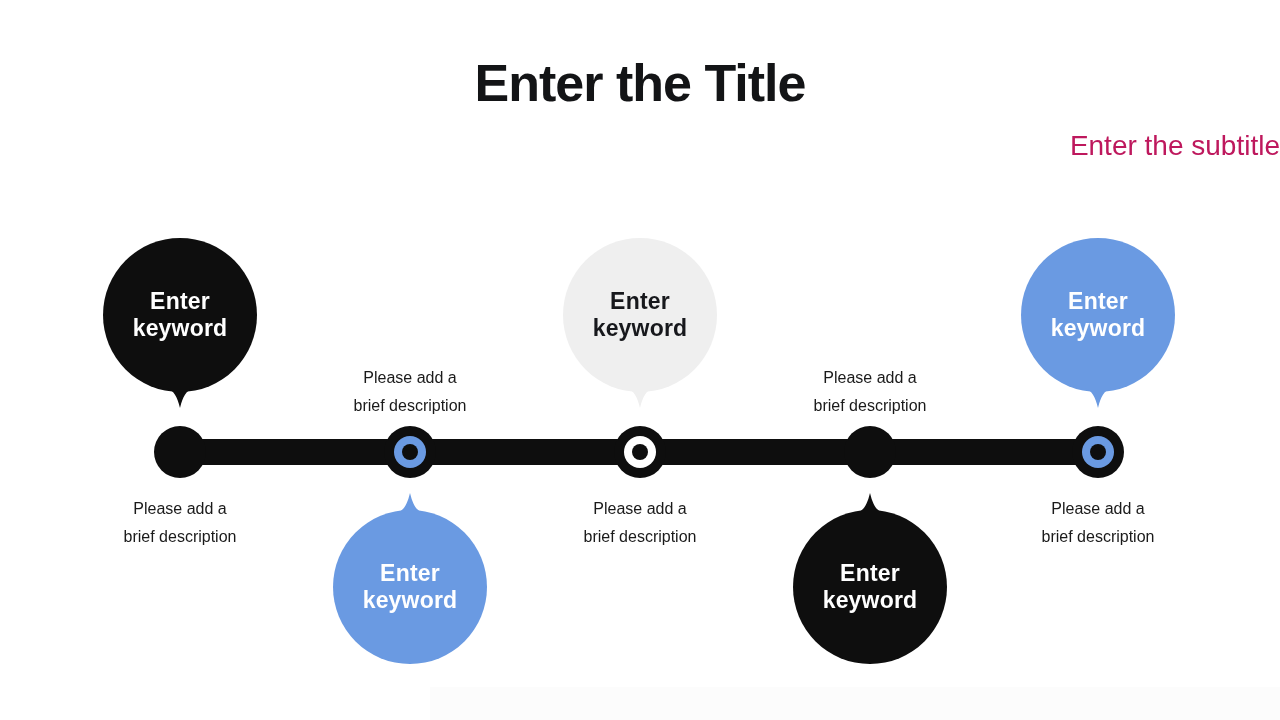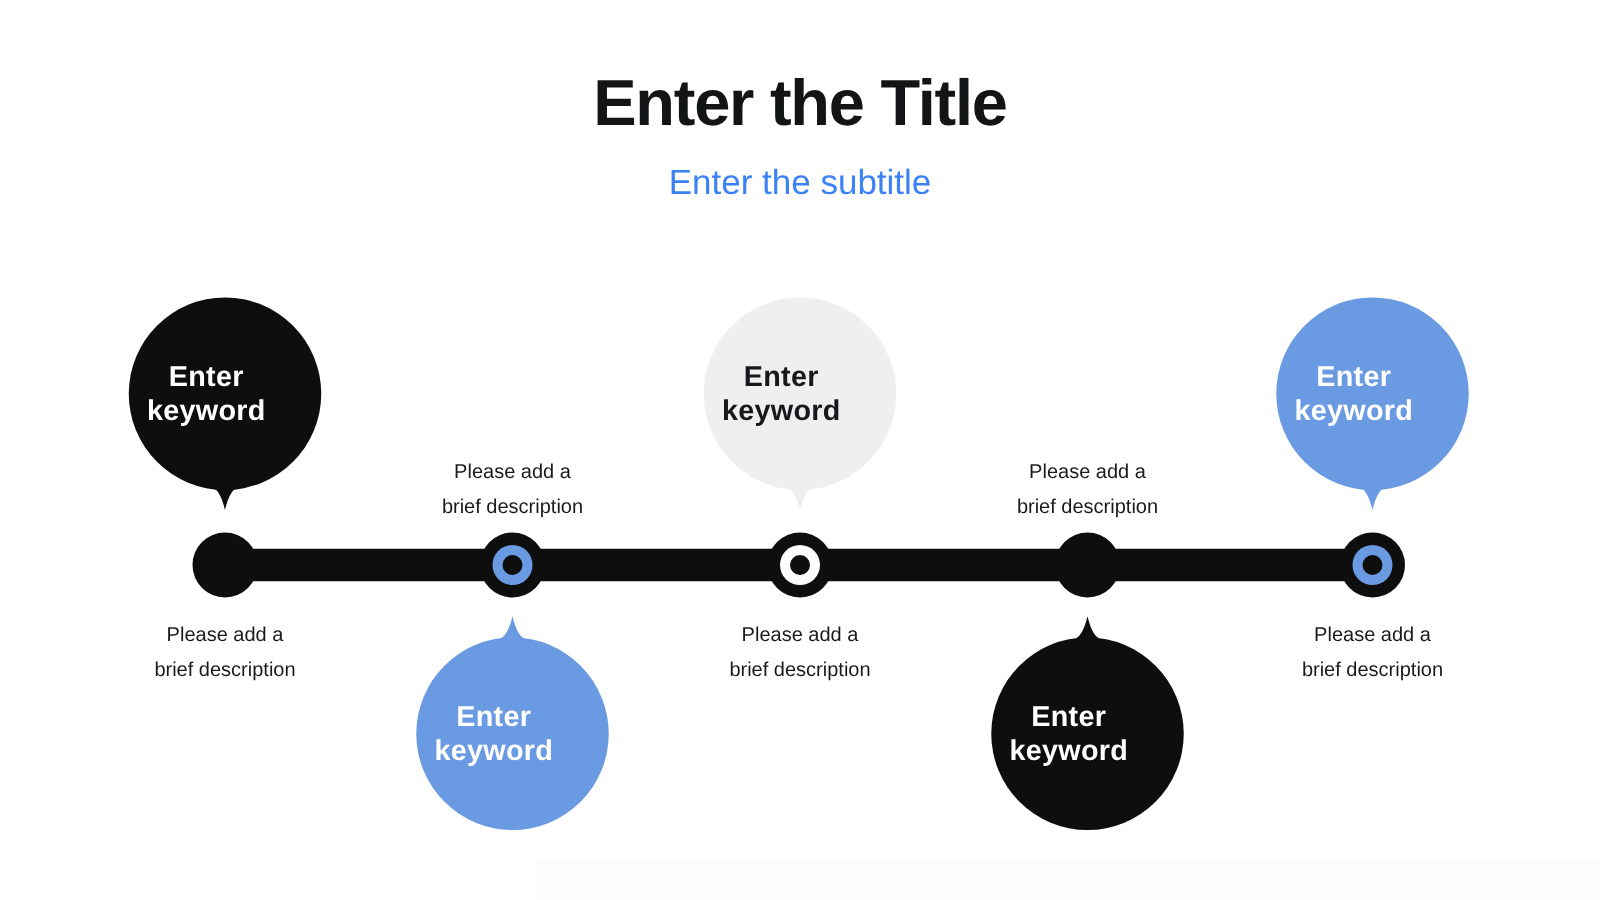--- a/index.html
+++ b/index.html
@@ -11,40 +11,40 @@
   }
   .canvas{position:absolute;inset:0;width:1280px;height:720px}
 
   
   .title{
     position:absolute;left:0;right:0;top:56px;text-align:center;
     font-size:52px;line-height:54px;font-weight:800;letter-spacing:-1px;
     color:#131416;
   }
   .subtitle{
-    position:absolute;left:0;right:0;top:130px;text-align:center;
-    font-size:28px;line-height:32px;font-weight:400;color:#3b82f6;
+    position:absolute;left:0;right:0;top:130px;text-align:right;
+    font-size:28px;line-height:32px;font-weight:400;color:#be185d;
   }
 
   
   .footer-strip{position:absolute;left:430px;top:687px;width:850px;height:33px;background:#fcfcfc}
 
   
   .line{position:absolute;left:180px;top:439px;width:918px;height:26px;background:var(--c-black,#0e0e0e)}
 
   
   .milestone{position:absolute;top:0;height:720px;width:0}
 
   .bubble{position:absolute;left:0;width:0}
   .milestone.above .bubble{top:238px}
   .milestone.below .bubble{top:492px}
 
   .bubble-circle{
     position:absolute;left:-77px;width:154px;height:154px;border-radius:50%;
-    display:flex;align-items:center;justify-content:flex-start;text-align:center;
+    display:flex;align-items:center;justify-content:center;text-align:center;
   }
   .milestone.above .bubble-circle{top:0}
   .milestone.below .bubble-circle{top:18px}
 
   .bubble-label{font-size:23px;font-weight:700;line-height:27px;max-width:124px;letter-spacing:.2px}
 
   .tail{position:absolute;left:-14px;display:block}
   .milestone.above .tail{top:150px}
   .milestone.below .tail{top:1px;transform:rotate(180deg)}
 

